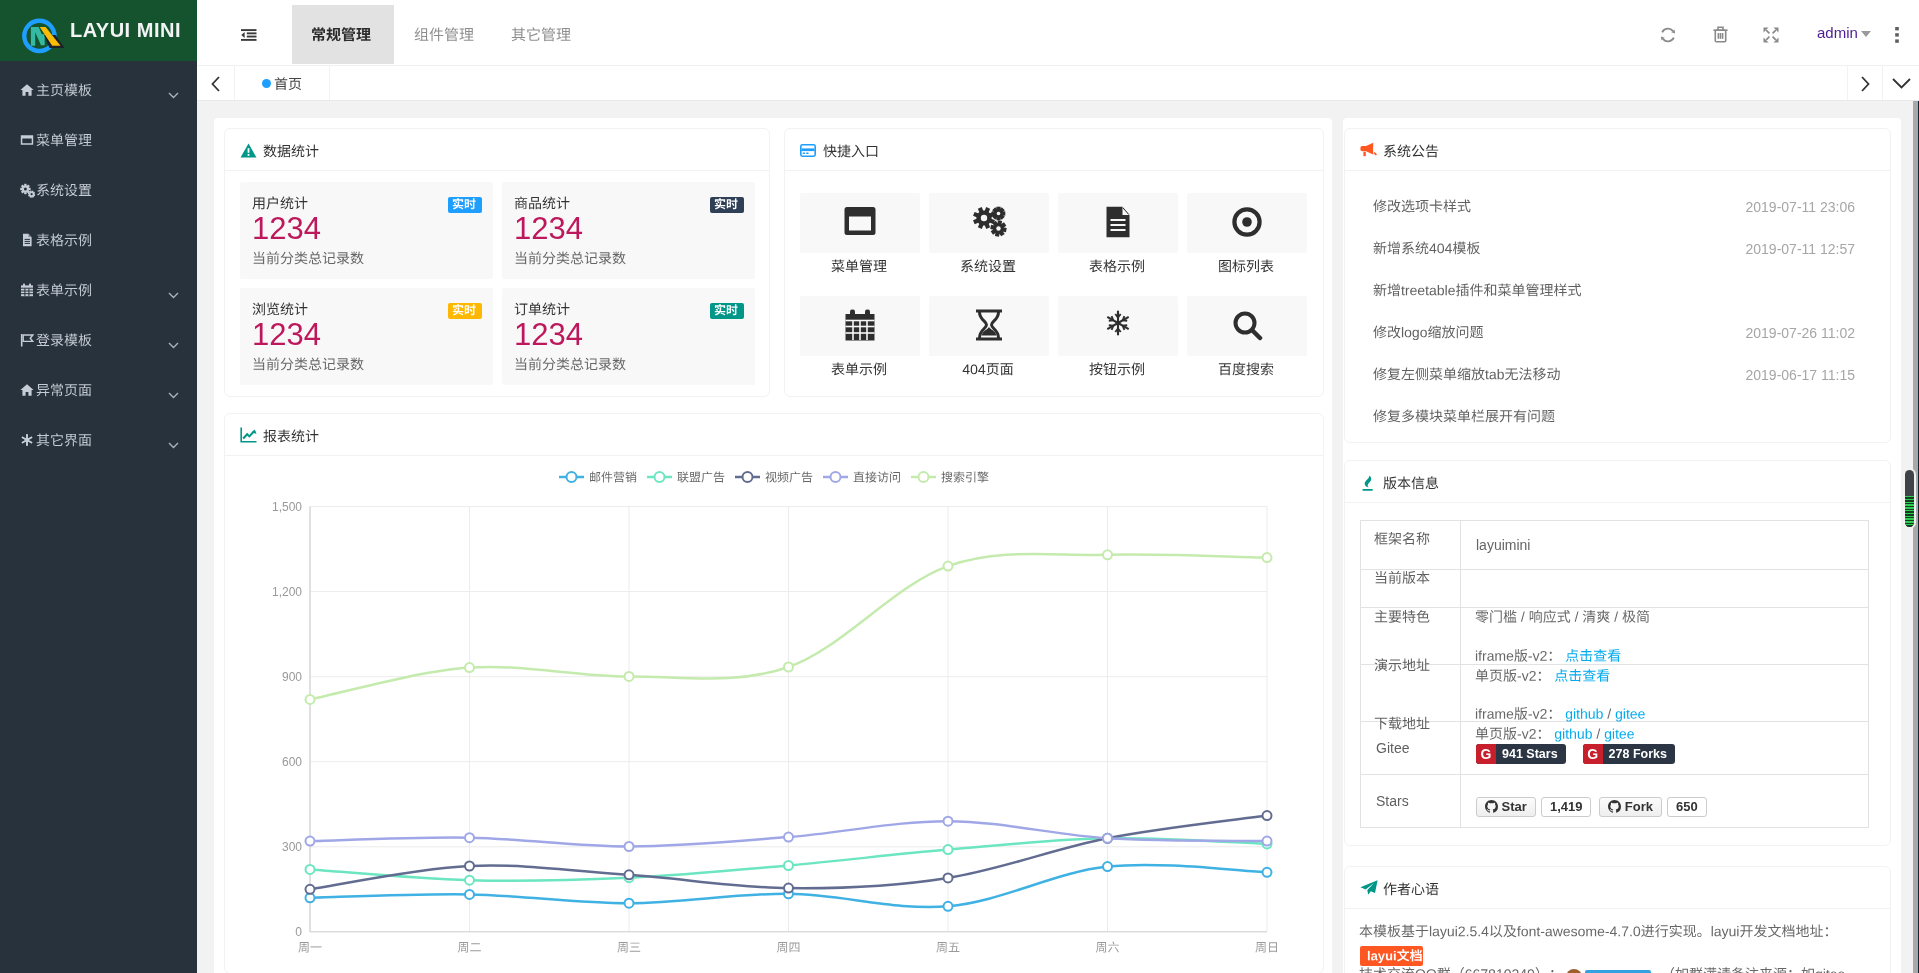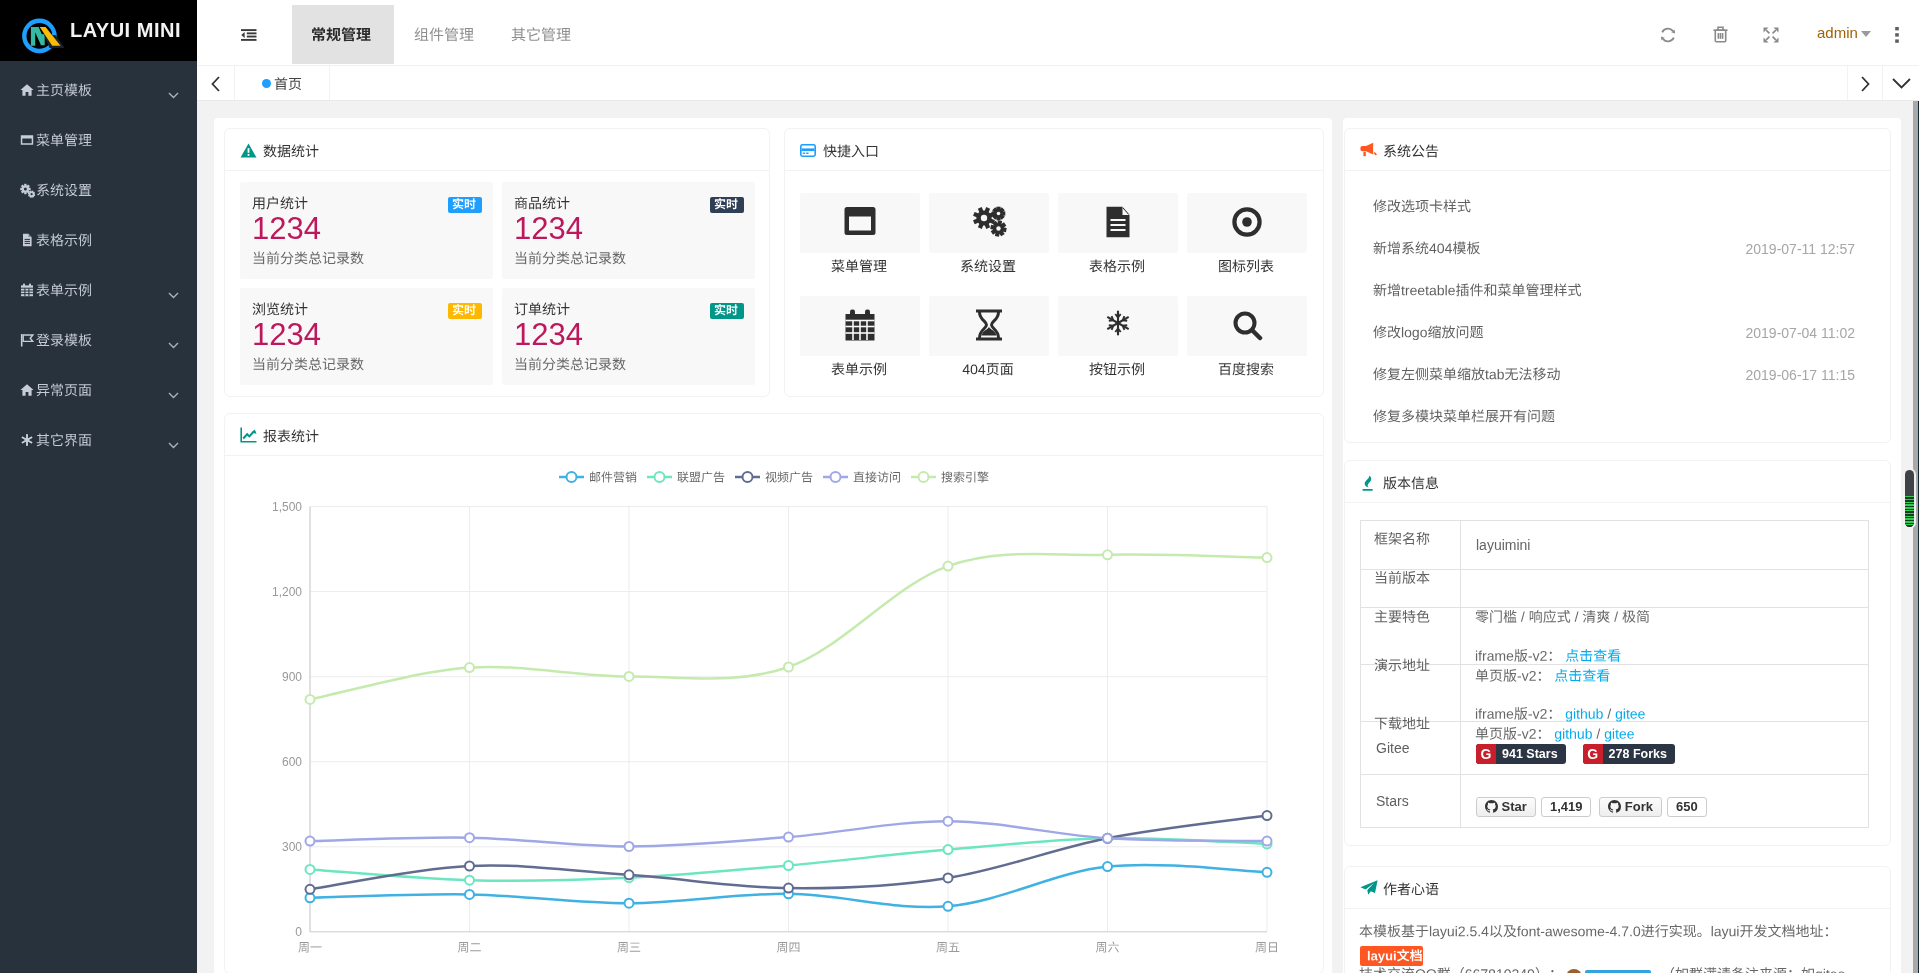--- a/index.html
+++ b/index.html
@@ -1,18 +1,18 @@
 <!DOCTYPE html>
 <html><head><meta charset="utf-8"><style>
 *{margin:0;padding:0;box-sizing:border-box}
 html,body{width:1919px;height:973px;overflow:hidden;background:#fff;
  font-family:"Liberation Sans",sans-serif;font-size:14px}
 .abs{position:absolute}
 #side{position:absolute;left:0;top:4px;width:197px;height:969px;background:#28323c}
-#logo{position:absolute;left:0;top:0;width:197px;height:61px;background:#000000}
+#logo{position:absolute;left:0;top:0;width:197px;height:61px;background:#14532d}
 .mi{position:absolute;left:0;width:197px;height:50px;color:#c6cdd6;font-size:14px}
 .mi .ic{position:absolute;left:20px;top:18px}
 .mi .ch{position:absolute;left:168px;top:21px}
 #hdr{position:absolute;left:197px;top:0;width:1722px;height:65px;background:#fff}
 .htab{position:absolute;top:5px;height:59px;line-height:59px;text-align:center;font-size:15px;color:#8d8d8d}
 #tbar{position:absolute;left:197px;top:65px;width:1722px;height:36px;background:#fff;border-top:1px solid #f0f0f0;border-bottom:1px solid #e9e9e9}
 .tbox{position:absolute;top:0;height:34px;background:#fff}
 #content{position:absolute;left:197px;top:101px;width:1722px;height:872px;background:#f2f2f2}
 .wrap{position:absolute;background:#fff;border-radius:4px}
 .card{position:absolute;background:#fff;border:1px solid #f2f2f2;border-radius:6px}
@@ -173,21 +173,21 @@
         <line x1="3.2" y1="12.8" x2="6.4" y2="9.6"></line>
         <line x1="12.8" y1="12.8" x2="9.6" y2="9.6"></line>
       </g>
 <g fill="#8a8a8a">
         <path d="M0.5,0.5 h5 l-5,5 z"></path>
         <path d="M15.5,0.5 v5 l-5,-5 z"></path>
         <path d="M0.5,15.5 v-5 l5,5 z"></path>
         <path d="M15.5,15.5 h-5 l5,-5 z"></path>
       </g>
     </svg>
-    <div style="position:absolute;left:1620px;top:0;height:65px;line-height:65px;font-size:15px;color:#a16207">admin</div>
+    <div style="position:absolute;left:1620px;top:0;height:65px;line-height:65px;font-size:15px;color:#4c1d95">admin</div>
     <svg width="10" height="6" viewBox="0 0 10 6" style="position:absolute;left:1664px;top:31px">
       <path d="M0,0 h10 L5,6 z" fill="#9a9a9a"></path>
     </svg>
     <svg width="4" height="16" viewBox="0 0 4 16" style="position:absolute;left:1698px;top:27px">
       <g fill="#5f5f5f">
         <rect x="0.2" y="0" width="3.6" height="3.4"></rect>
         <rect x="0.2" y="6.2" width="3.6" height="3.4"></rect>
         <rect x="0.2" y="12.4" width="3.6" height="3.4"></rect>
       </g>
     </svg>
@@ -421,25 +421,28 @@
   </svg>
 <div class="card" style="left:1344px;top:128px;width:547px;height:315px">
     <div class="chd">
       <svg width="17" height="16" viewBox="0 0 17 16">
         <path d="M13.2,0.8 V12.6 L6,9.3 H2.2 A1.8,1.8 0 0 1 0.4,7.5 V5.9 A1.8,1.8 0 0 1 2.2,4.1 H6 z" fill="#FF5722"></path>
         <rect x="3.4" y="9.8" width="2.4" height="4.4" fill="#FF5722"></rect>
         <path d="M13.2,4.4 L16.6,8.2 L13.2,9.6 z" fill="#fff"></path>
         <path d="M14.2,10.6 l2.2,2.4" stroke="#FF5722" stroke-width="1.6"></path>
       </svg>
     </div>
+    <div class="ntc" style="top:57px">
+      <span class="b">2019-07-11 23:06</span>
+    </div>
     <div class="ntc" style="top:99px">
       <span class="b">2019-07-11 12:57</span>
     </div>
     <div class="ntc" style="top:183px">
-      <span class="b">2019-07-04 11:02</span>
+      <span class="b">2019-07-26 11:02</span>
     </div>
     <div class="ntc" style="top:225px">
       <span class="b">2019-06-17 11:15</span>
     </div>
   </div>
 <div class="card" style="left:1344px;top:460px;width:547px;height:386px">
     <div class="chd">
       <svg width="12" height="17" viewBox="0 0 12 17" style="margin-top:1px;margin-left:2px">
         <path d="M7.2,0.4 C10.4,2.8 9.4,5.4 7.4,7.5 C5.6,9.4 5.0,10.8 6.6,12.6 C2.9,11.8 1.6,8.8 3.8,6.1 C5.8,3.7 7.6,2.6 7.2,0.4 z" fill="#009688"></path>
         <rect x="0.4" y="14" width="10.4" height="1.7" rx="0.8" fill="#009688"></rect>

